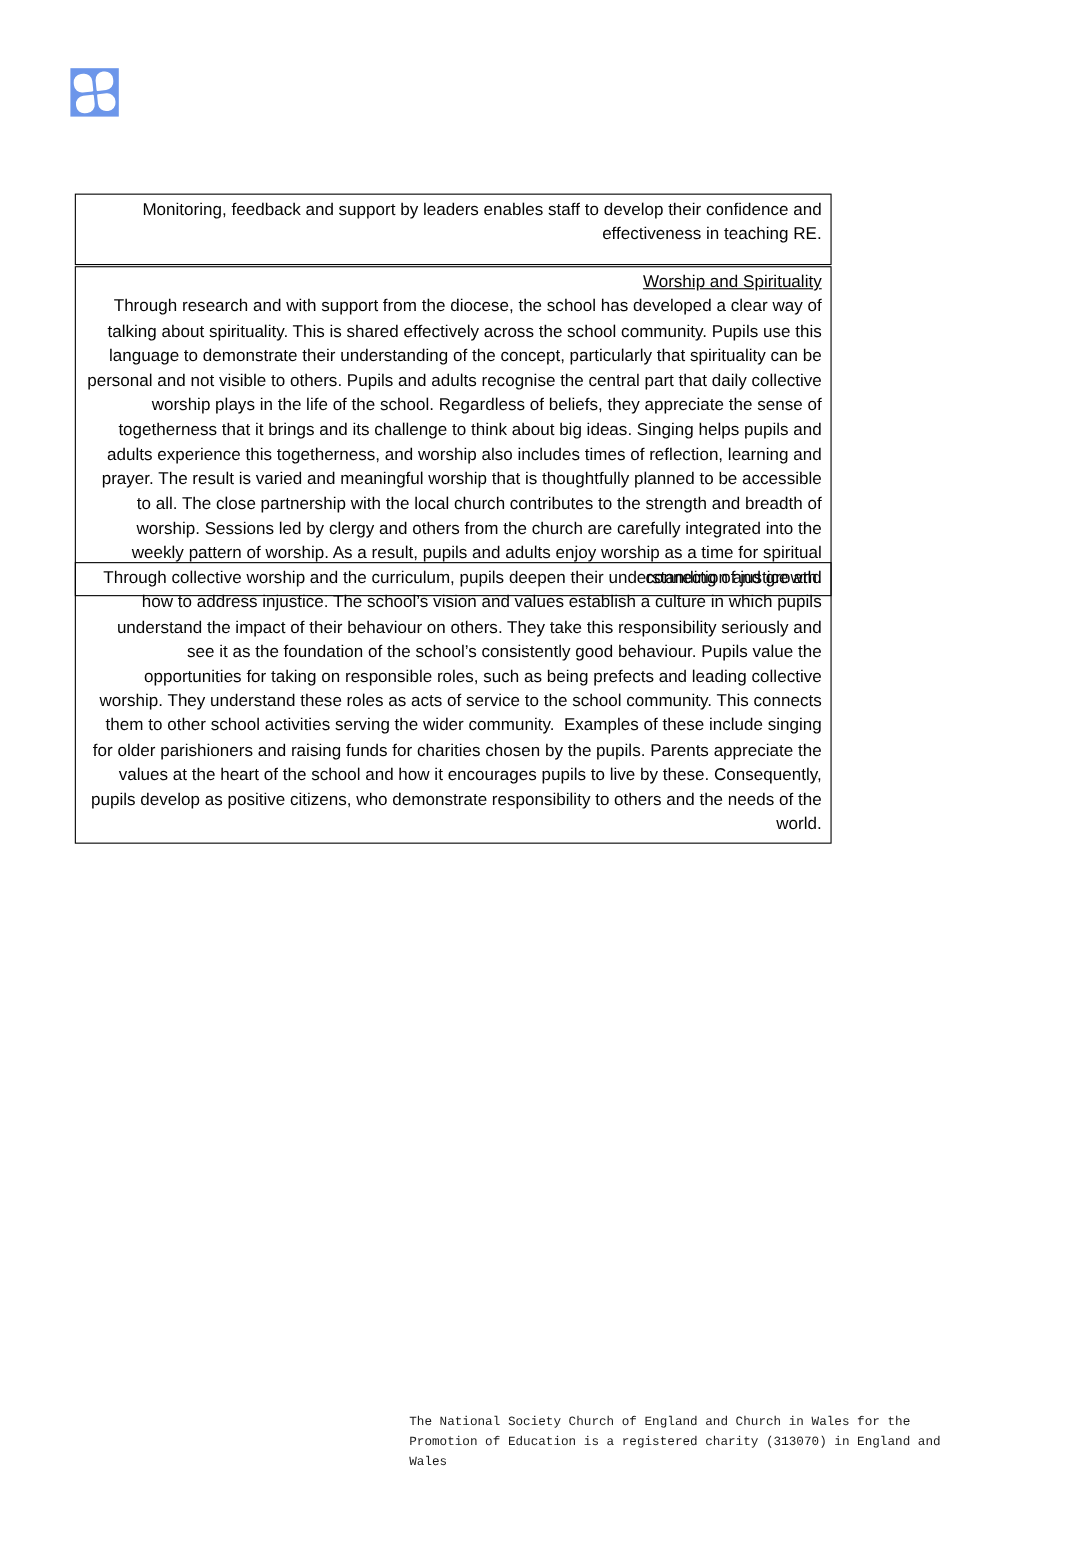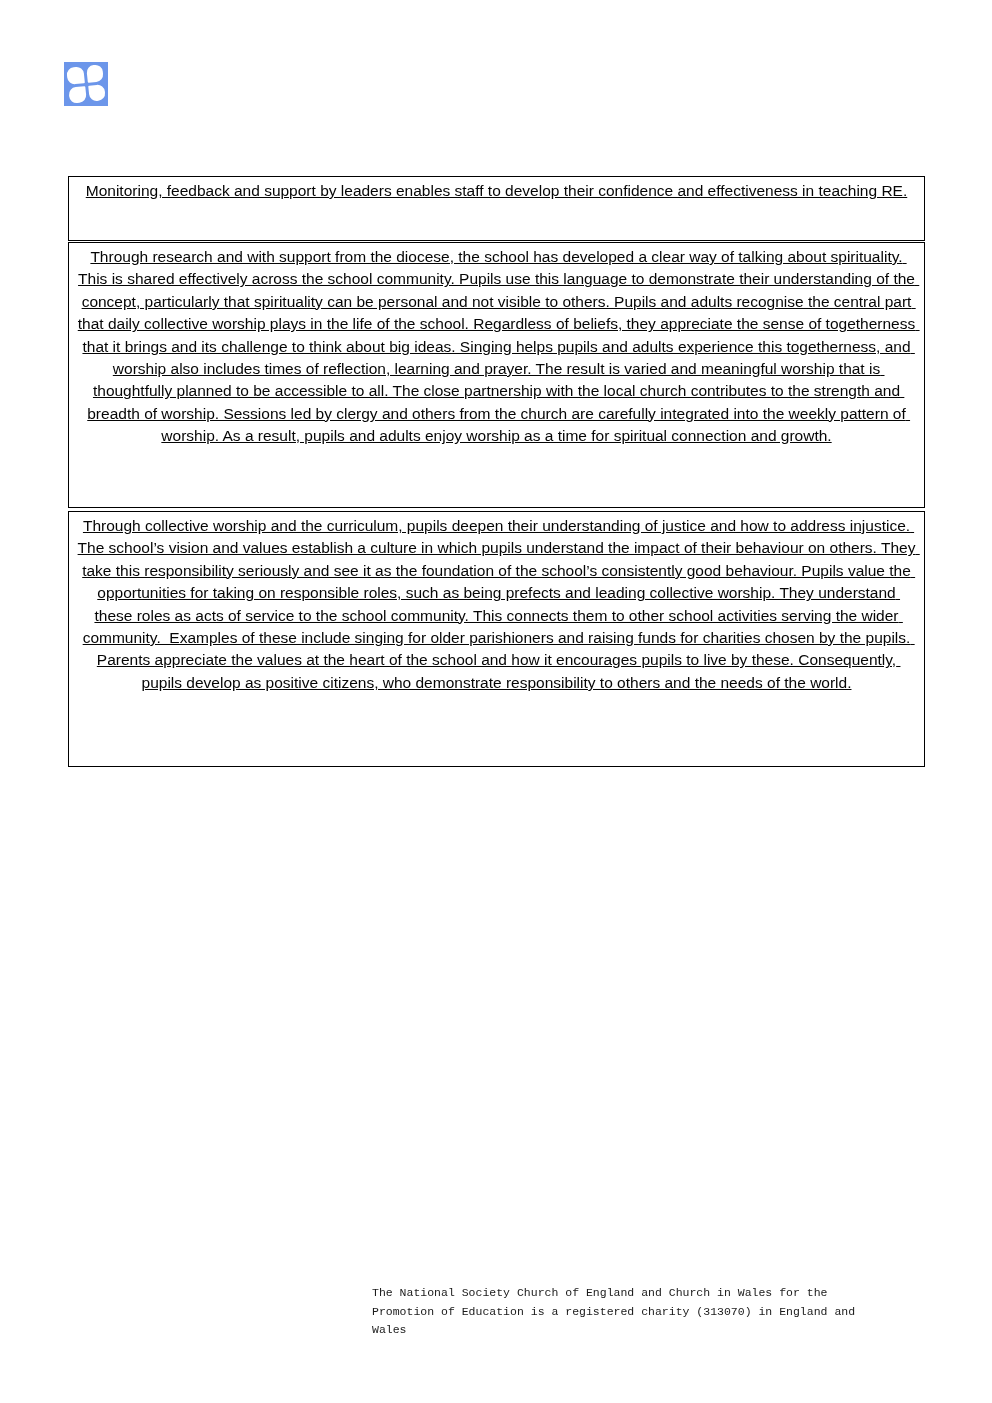--- a/index.html
+++ b/index.html
@@ -39,29 +39,28 @@
   .petal { background: #ffffff; }
   .petal.tl { border-radius: 45% 45% 6% 45%; }
   .petal.tr { border-radius: 45% 45% 45% 6%; }
   .petal.bl { border-radius: 45% 6% 45% 45%; }
   .petal.br { border-radius: 6% 45% 45% 45%; }
 
   
   .tbox {
     position: absolute;
     left: 68px;
-    width: 857px;
+    width: 688px;
     box-sizing: border-box;
     border: 1px solid #000000;
     padding: 3px 8px 4px 8px;
     font-size: 15.5px;
     line-height: 22.4px;
     color: #050505;
-    text-align: center;
-    text-decoration: underline;
+    text-align: right;
   }
   .tbox .heading {
     text-decoration: underline;
   }
   .tbox .body {
     white-space: pre-wrap;
   }
   #box-monitoring { top: 176px; min-height: 65px; }
   #box-worship    { top: 242px; min-height: 266px; }
   #box-vision     { top: 511px; min-height: 256px; }
@@ -88,20 +87,21 @@
     <div class="petal bl"></div>
     <div class="petal br"></div>
   </div>
 </div>
 
 <div class="tbox" id="box-monitoring">
   <div class="body">Monitoring, feedback and support by leaders enables staff to develop their confidence and effectiveness in teaching RE.</div>
 </div>
 
 <div class="tbox" id="box-worship">
+  <div class="heading">Worship and Spirituality</div>
   <div class="body">Through research and with support from the diocese, the school has developed a clear way of talking about spirituality. This is shared effectively across the school community. Pupils use this language to demonstrate their understanding of the concept, particularly that spirituality can be personal and not visible to others. Pupils and adults recognise the central part that daily collective worship plays in the life of the school. Regardless of beliefs, they appreciate the sense of togetherness that it brings and its challenge to think about big ideas. Singing helps pupils and adults experience this togetherness, and worship also includes times of reflection, learning and prayer. The result is varied and meaningful worship that is thoughtfully planned to be accessible to all. The close partnership with the local church contributes to the strength and breadth of worship. Sessions led by clergy and others from the church are carefully integrated into the weekly pattern of worship. As a result, pupils and adults enjoy worship as a time for spiritual connection and growth.</div>
 </div>
 
 <div class="tbox" id="box-vision">
   <div class="body">Through collective worship and the curriculum, pupils deepen their understanding of justice and how to address injustice. The school’s vision and values establish a culture in which pupils understand the impact of their behaviour on others. They take this responsibility seriously and see it as the foundation of the school’s consistently good behaviour. Pupils value the opportunities for taking on responsible roles, such as being prefects and leading collective worship. They understand these roles as acts of service to the school community. This connects them to other school activities serving the wider community.  Examples of these include singing for older parishioners and raising funds for charities chosen by the pupils. Parents appreciate the values at the heart of the school and how it encourages pupils to live by these. Consequently, pupils develop as positive citizens, who demonstrate responsibility to others and the needs of the world.</div>
 </div>
 
 <div class="footer">The National Society Church of England and Church in Wales for the Promotion of Education is a registered charity (313070) in England and Wales</div>
 
 </body></html>

